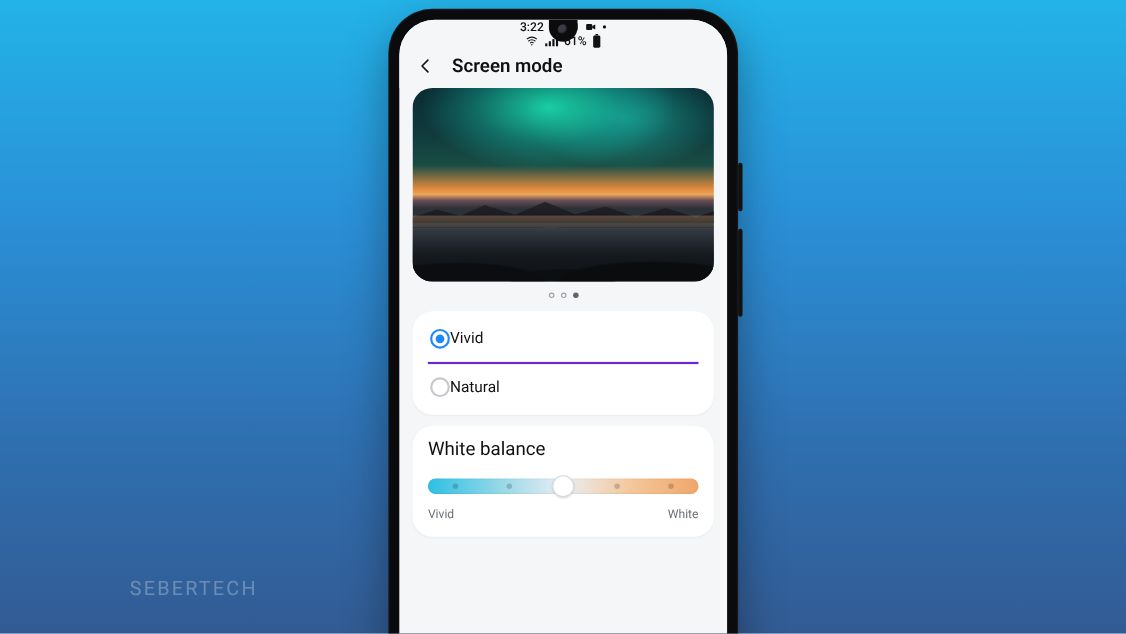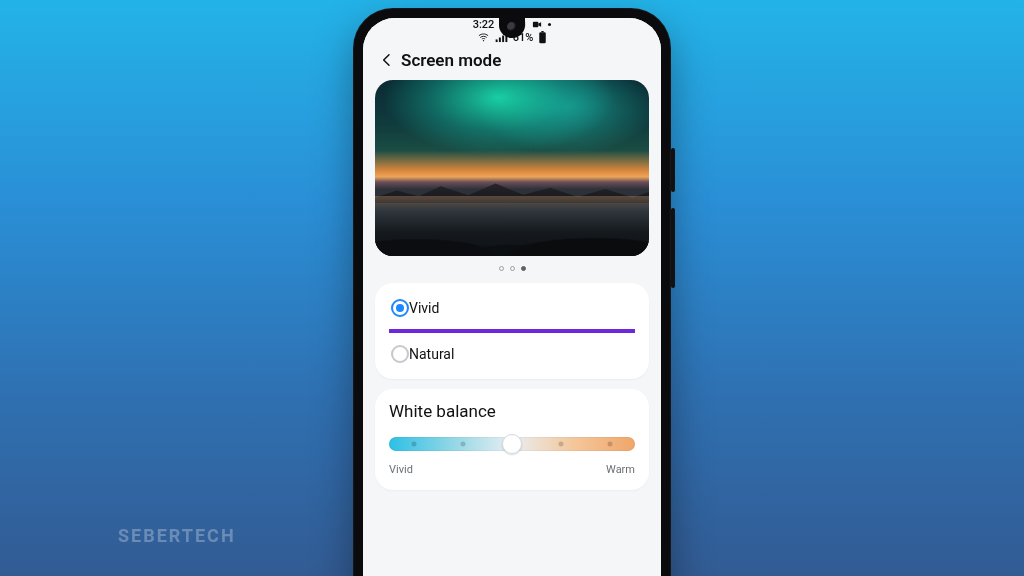--- a/index.html
+++ b/index.html
@@ -6,21 +6,21 @@
   html, body { width: 1024px; height: 576px; overflow: hidden; font-family: -apple-system, Roboto, "Segoe UI", Arial, sans-serif; }
   body {
     background: linear-gradient(180deg, #23b3e8 0%, #2a8fd6 35%, #2f6fb0 70%, #325b93 100%);
     position: relative;
   }
   .watermark {
     position: absolute;
     left: 118px;
     bottom: 30px;
     color: rgba(255,255,255,.28);
-    font-weight: 700;
+    font-weight: 400;
     letter-spacing: 2px;
     font-size: 18px;
   }
   
   .phone {
     position: absolute;
     left: 50%;
     top: 8px;
     transform: translateX(-50%);
     width: 318px;
@@ -69,21 +69,21 @@
     font-size: 11px; color: #111; font-weight: 500;
     background: #f5f6f8;
     flex-direction: column;
   }
   .sb-left, .sb-right { display: flex; align-items: center; gap: 5px; }
   .sb-ico { display: inline-flex; align-items: center; justify-content: center; }
   .sb-dot { width: 3px; height: 3px; border-radius: 50%; background: #111; }
   .icon-svg { display: block; }
   
   .header {
-    display: flex; align-items: center; gap: 4px;
+    display: flex; align-items: center; gap: 14px;
     padding: 8px 14px 10px;
     background: #f5f6f8;
   }
   .back { width: 20px; height: 20px; display: flex; align-items: center; justify-content: center; cursor: pointer; }
   .title { font-size: 17px; font-weight: 600; color: #111; }
   
   .preview-wrap { padding: 0 12px; }
   .preview {
     width: 100%; height: 176px; border-radius: 18px; overflow: hidden;
     position: relative;
@@ -120,21 +120,21 @@
     background: #ffffff;
     border-radius: 18px;
     padding: 4px 14px;
     box-shadow: 0 1px 2px rgba(0,0,0,.04);
   }
   .row {
     display: flex; align-items: center; gap: 0;
     padding: 12px 2px;
     cursor: pointer;
   }
-  .row + .row { border-top: 4px solid #6d28d9; align-items: center; }
+  .row + .row { border-top: 2px solid #6d28d9; align-items: center; }
   .radio {
     width: 18px; height: 18px; border-radius: 50%;
     border: 2px solid #c5c8cc; position: relative; flex: 0 0 auto;
   }
   .radio.selected { border-color: #1e88ff; }
   .radio.selected::after {
     content: ""; position: absolute; inset: 3px; border-radius: 50%; background: #1e88ff;
   }
   .row-label { font-size: 14px; color: #111; }
   
@@ -263,18 +263,18 @@
       <div class="slider-wrap">
         <div class="slider-track"></div>
         <span class="tick t1"></span>
         <span class="tick t2"></span>
         <span class="tick t3"></span>
         <span class="tick t4"></span>
         <div class="thumb"></div>
       </div>
       <div class="wb-labels">
         <span>Vivid</span>
-        <span>Warm</span>
+        <span>White</span>
       </div>
     </div>
 
   </div>
 </div>
 
 </body></html>

